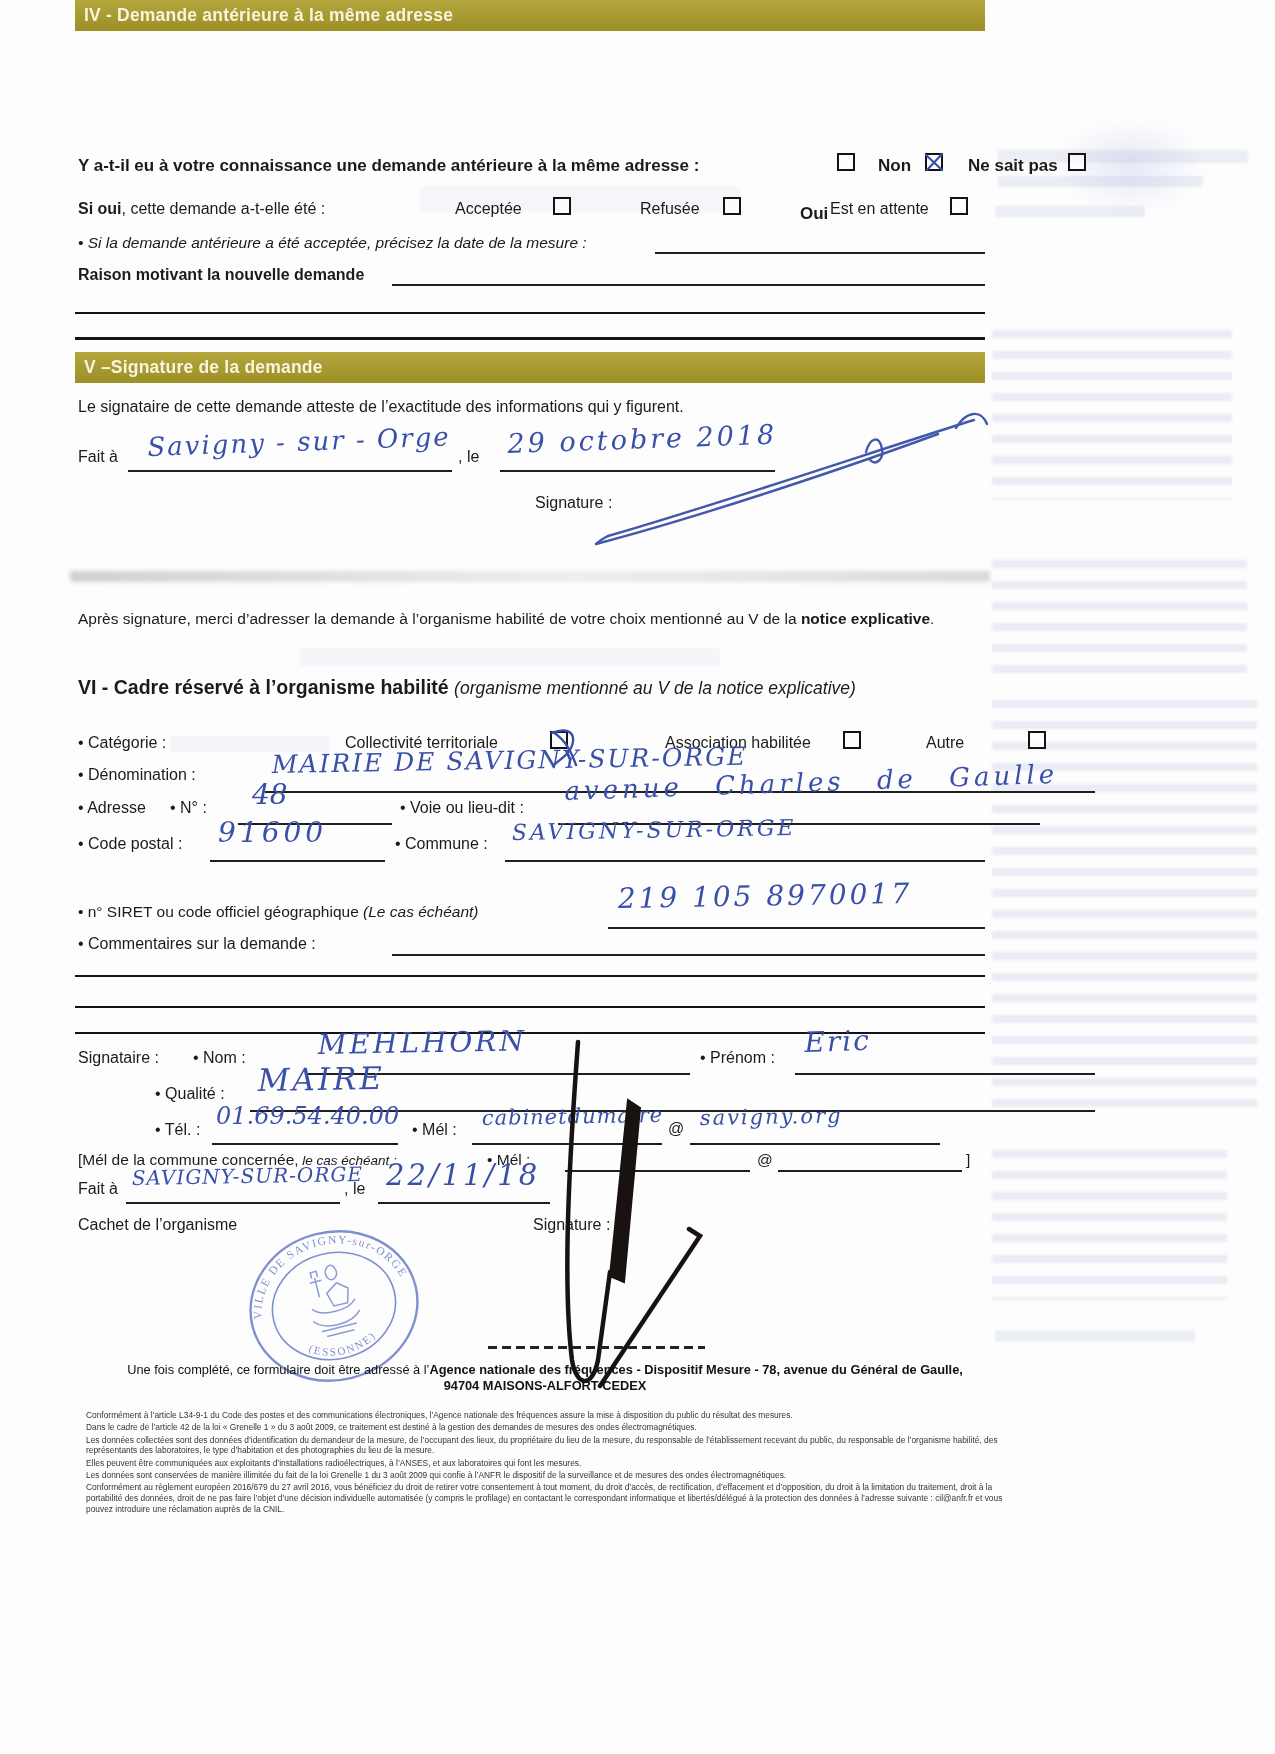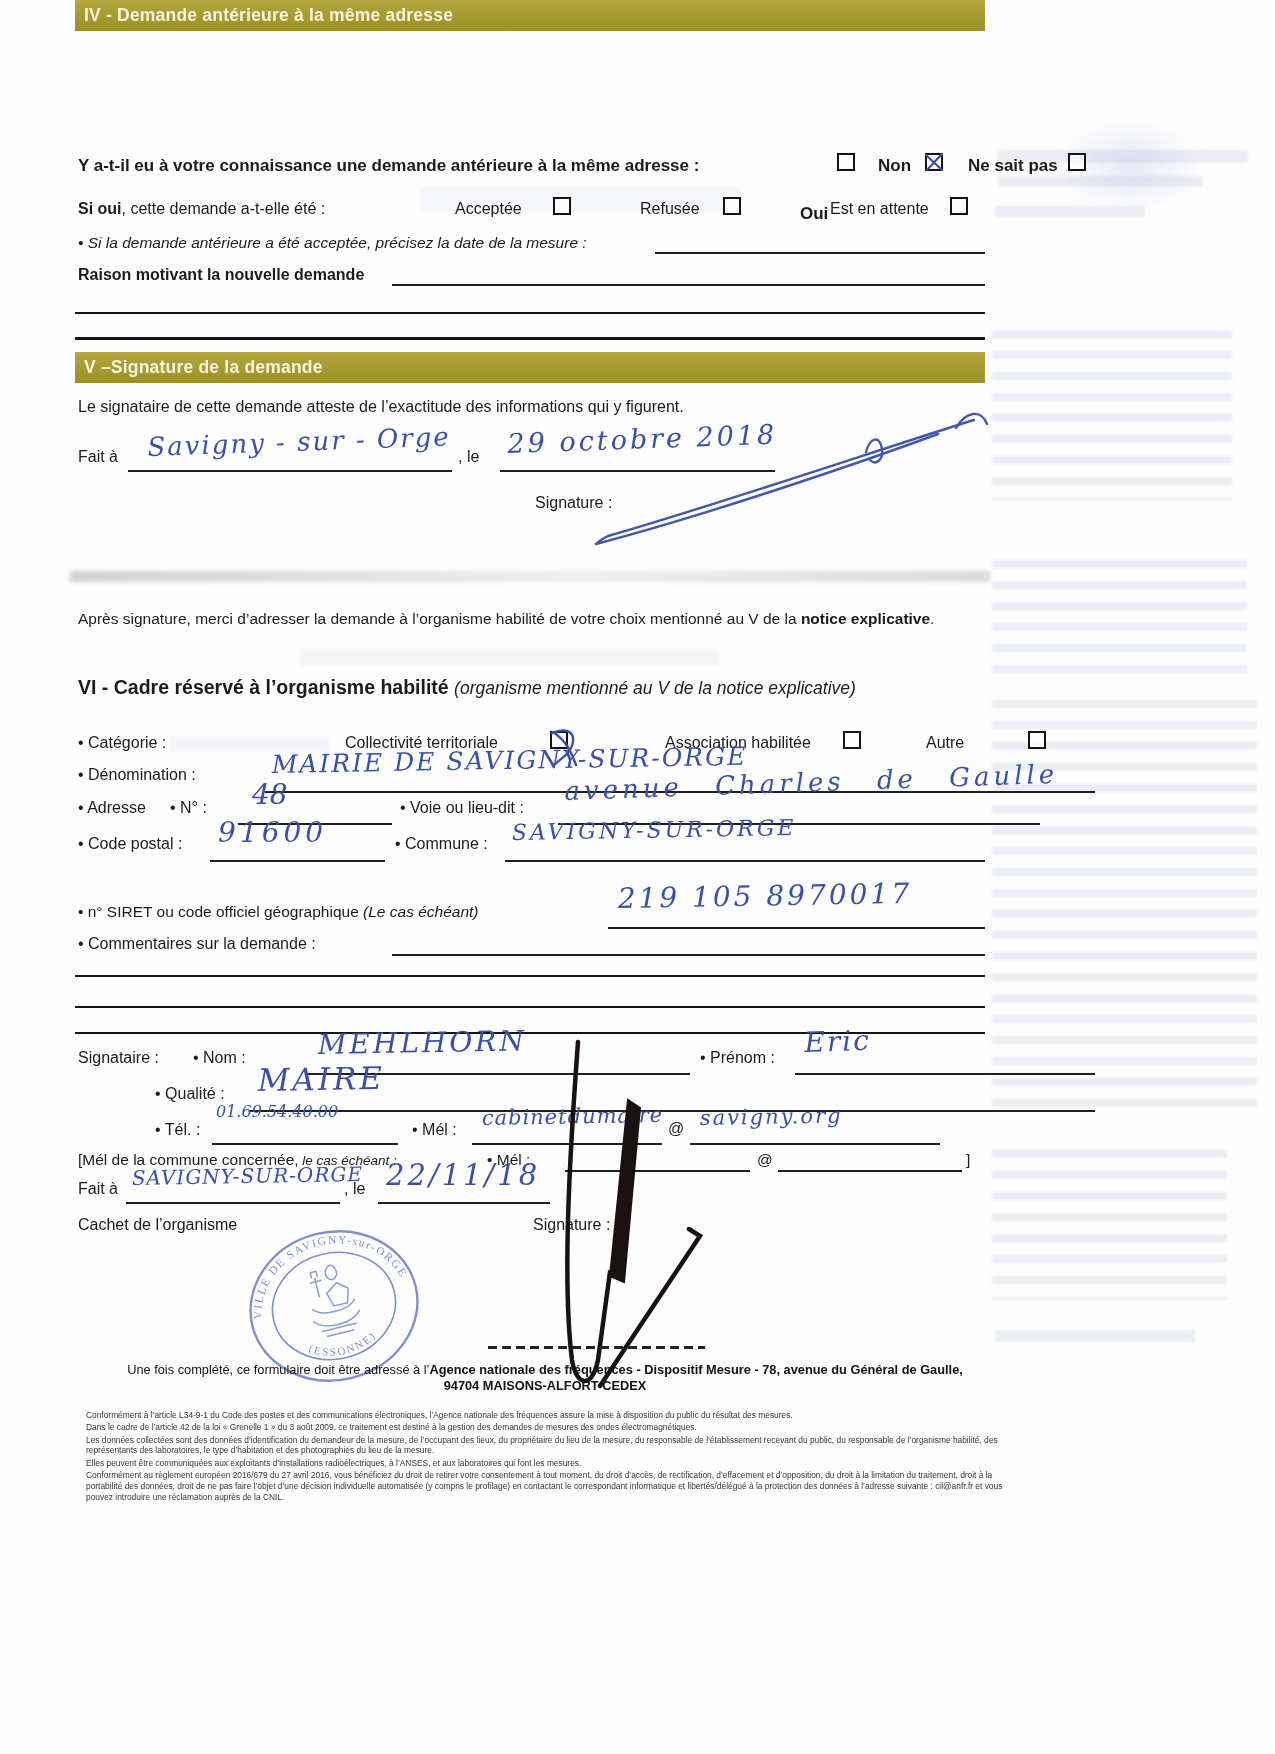--- a/index.html
+++ b/index.html
@@ -164,21 +164,21 @@
   <div class="ul" style="left:308px;top:1073px;width:382px;"></div>
   <div class="abs m" style="left:700px;top:1049px;">• Prénom :</div>
   <div class="hw" style="left:805px;top:1026px;font-size:28px;letter-spacing:2px;transform:rotate(-2deg);">Eric</div>
   <div class="ul" style="left:795px;top:1073px;width:300px;"></div>
 
   <div class="abs m" style="left:155px;top:1085px;">• Qualité :</div>
   <div class="hw" style="left:258px;top:1062px;font-size:31px;letter-spacing:3px;transform:rotate(-1deg);">MAIRE</div>
   <div class="ul" style="left:250px;top:1110px;width:845px;"></div>
 
   <div class="abs m" style="left:155px;top:1121px;">• Tél. :</div>
-  <div class="hw" style="left:216px;top:1102px;font-size:16px;">01.69.54.40.00</div>
+  <div class="hw" style="left:216px;top:1102px;font-size:24px;">01.69.54.40.00</div>
   <div class="ul" style="left:212px;top:1143px;width:186px;"></div>
   <div class="abs m" style="left:412px;top:1121px;">• Mél :</div>
   <div class="hw" style="left:482px;top:1106px;font-size:21px;letter-spacing:1px;transform:rotate(-1deg);">cabinetdumaire</div>
   <div class="ul" style="left:472px;top:1143px;width:190px;"></div>
   <div class="abs m" style="left:668px;top:1120px;">@</div>
   <div class="hw" style="left:700px;top:1106px;font-size:21px;letter-spacing:2px;transform:rotate(-1deg);">savigny.org</div>
   <div class="ul" style="left:690px;top:1143px;width:250px;"></div>
 
   <div class="abs t" style="left:78px;top:1151px;">
     <span>[Mél de la commune concernée,</span><span class="i" style="font-size:13.5px;"> le cas échéant :</span>
@@ -234,16 +234,17 @@
   <div class="send" style="top:1362px;">
     <span>Une fois complété, ce formulaire doit être adressé à l’</span><span class="b">Agence nationale des fréquences - Dispositif Mesure - 78, avenue du Général de Gaulle,</span><br>
     <span class="b">94704 MAISONS-ALFORT CEDEX</span>
   </div>
 
   <div class="legal" style="top:1410px;">
     <p>Conformément à l’article L34-9-1 du Code des postes et des communications électroniques, l’Agence nationale des fréquences assure la mise à disposition du public du résultat des mesures.</p>
     <p>Dans le cadre de l’article 42 de la loi « Grenelle 1 » du 3 août 2009, ce traitement est destiné à la gestion des demandes de mesures des ondes électromagnétiques.</p>
     <p>Les données collectées sont des données d’identification du demandeur de la mesure, de l’occupant des lieux, du propriétaire du lieu de la mesure, du responsable de l’établissement recevant du public, du responsable de l’organisme habilité, des représentants des laboratoires, le type d’habitation et des photographies du lieu de la mesure.</p>
     <p>Elles peuvent être communiquées aux exploitants d’installations radioélectriques, à l’ANSES, et aux laboratoires qui font les mesures.</p>
+    <p>Les données sont conservées de manière illimitée du fait de la loi Grenelle 1 du 3 août 2009 qui confie à l’ANFR le dispositif de la surveillance et de mesures des ondes électromagnétiques.</p>
     <p>Conformément au règlement européen 2016/679 du 27 avril 2016, vous bénéficiez du droit de retirer votre consentement à tout moment, du droit d’accès, de rectification, d’effacement et d’opposition, du droit à la limitation du traitement, droit à la portabilité des données, droit de ne pas faire l’objet d’une décision individuelle automatisée (y compris le profilage) en contactant le correspondant informatique et libertés/délégué à la protection des données à l’adresse suivante : cil@anfr.fr et vous pouvez introduire une réclamation auprès de la CNIL.</p>
   </div>
 
 </div>
 
 </body></html>

